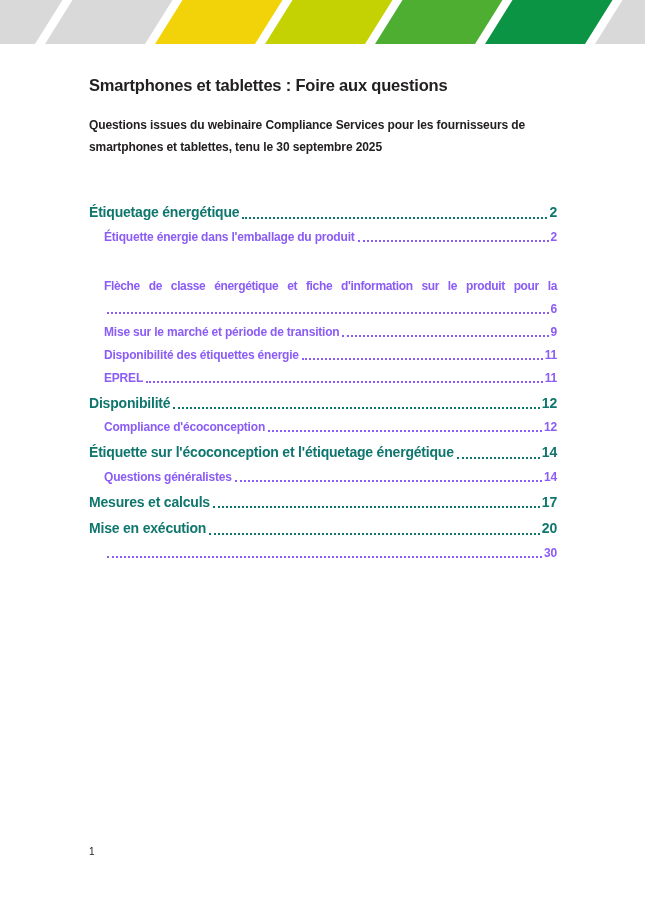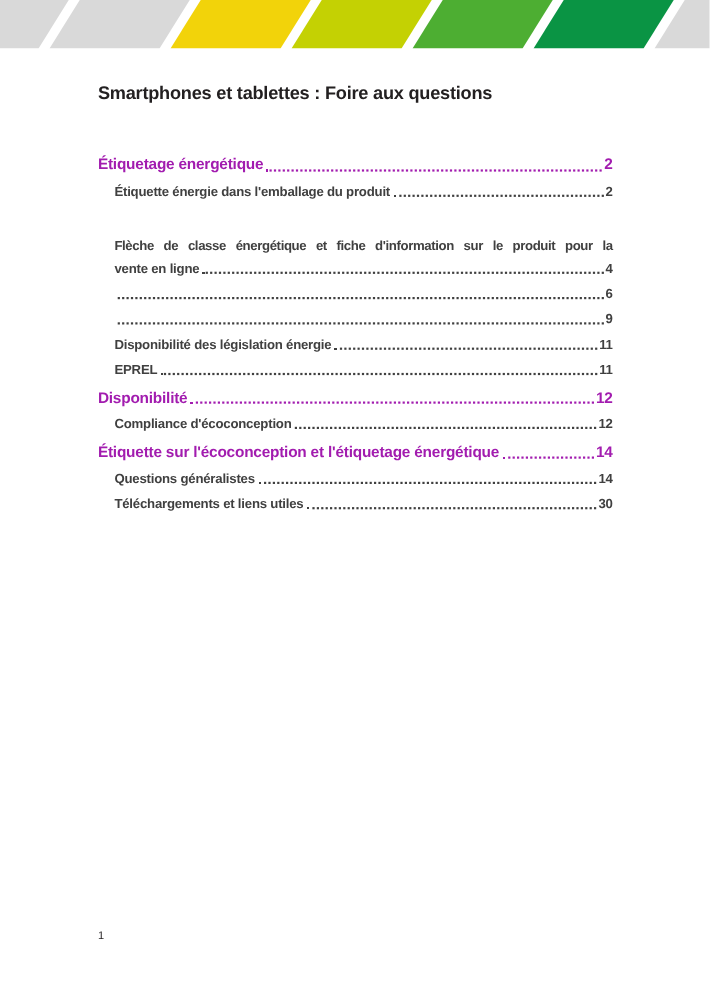--- a/index.html
+++ b/index.html
@@ -48,27 +48,27 @@
     font-weight: bold;
     line-height: 1.8;
     letter-spacing: -0.1px;
     color: #232021;
   }
 
   
   .toc { margin-top: 46px; width: 468px; }
   .entry { font-weight: bold; letter-spacing: -0.2px; }
   .entry.l1 {
-    color: #a21caf;
+    color: #0f766e;
     font-size: 14px;
     line-height: 1.25;
     margin-top: 9px;
   }
   .entry.l2 {
-    color: #404040;
+    color: #8b5cf6;
     font-size: 12px;
     line-height: 1.25;
     margin-top: 8px;
     padding-left: 15px;
   }
   .entry .lbl {
     display: block;
     text-align: justify;
     text-align-last: justify;
     letter-spacing: -0.35px;
@@ -101,64 +101,61 @@
     <div class="stripe" style="background: rgb(217, 217, 217); width: 100px;"></div>
     <div class="stripe" style="background: rgb(242, 211, 10); width: 100px;"></div>
     <div class="stripe" style="background: rgb(196, 209, 3); width: 100px;"></div>
     <div class="stripe" style="background: rgb(77, 174, 50); width: 100px;"></div>
     <div class="stripe" style="background: rgb(10, 148, 68); width: 100px;"></div>
     <div class="stripe" style="background: rgb(217, 217, 217); width: 130px;"></div>
   </div>
 
 <div class="content">
   <h1 class="title">Smartphones et tablettes : Foire aux questions</h1>
+  <p class="subtitle">Questions issues du webinaire Compliance Services pour les fournisseurs de smartphones et tablettes, tenu le 30 septembre 2025</p>
 
   <nav class="toc">
       <div class="entry l1">
 
       <div class="row">
         <span class="txt">Étiquetage énergétique</span>
         <span class="dots"></span>
         <span class="pg">2</span>
       </div>
     </div>
       <div class="entry l2">
 
       <div class="row">
         <span class="txt">Étiquette énergie dans l'emballage du produit</span>
         <span class="dots"></span>
         <span class="pg">2</span>
       </div>
     </div>
       <div class="entry l2">
       <span class="lbl">Flèche de classe énergétique et fiche d'information sur le produit pour la</span>
-      <div class="row">
-        <span class="txt">vente en ligne</span>
-        <span class="dots"></span>
-        <span class="pg">4</span>
-      </div>
     </div>
       <div class="entry l2">
 
       <div class="row">
         <span class="dots"></span>
         <span class="pg">6</span>
       </div>
     </div>
       <div class="entry l2">
 
       <div class="row">
+        <span class="txt">Mise sur le marché et période de transition</span>
         <span class="dots"></span>
         <span class="pg">9</span>
       </div>
     </div>
       <div class="entry l2">
 
       <div class="row">
-        <span class="txt">Disponibilité des législation énergie</span>
+        <span class="txt">Disponibilité des étiquettes énergie</span>
         <span class="dots"></span>
         <span class="pg">11</span>
       </div>
     </div>
       <div class="entry l2">
 
       <div class="row">
         <span class="txt">EPREL</span>
         <span class="dots"></span>
         <span class="pg">11</span>
@@ -189,24 +186,39 @@
       </div>
     </div>
       <div class="entry l2">
 
       <div class="row">
         <span class="txt">Questions généralistes</span>
         <span class="dots"></span>
         <span class="pg">14</span>
       </div>
     </div>
-      <div class="entry l2">
-
-      <div class="row">
-        <span class="txt">Téléchargements et liens utiles</span>
+      <div class="entry l1">
+
+      <div class="row">
+        <span class="txt">Mesures et calculs</span>
+        <span class="dots"></span>
+        <span class="pg">17</span>
+      </div>
+    </div>
+      <div class="entry l1">
+
+      <div class="row">
+        <span class="txt">Mise en exécution</span>
+        <span class="dots"></span>
+        <span class="pg">20</span>
+      </div>
+    </div>
+      <div class="entry l2">
+
+      <div class="row">
         <span class="dots"></span>
         <span class="pg">30</span>
       </div>
     </div>
     </nav>
 
 </div>
 
 <div class="pagenum">1</div>
 

